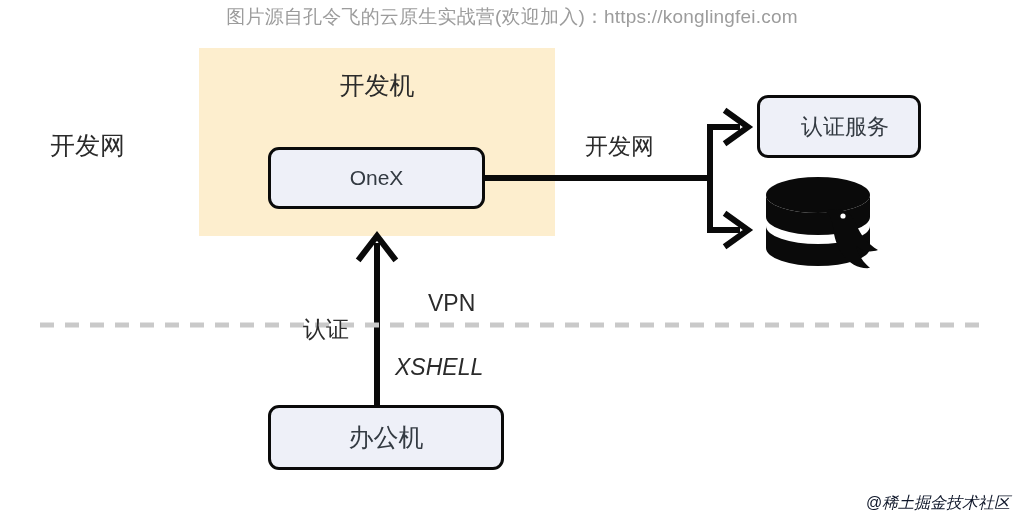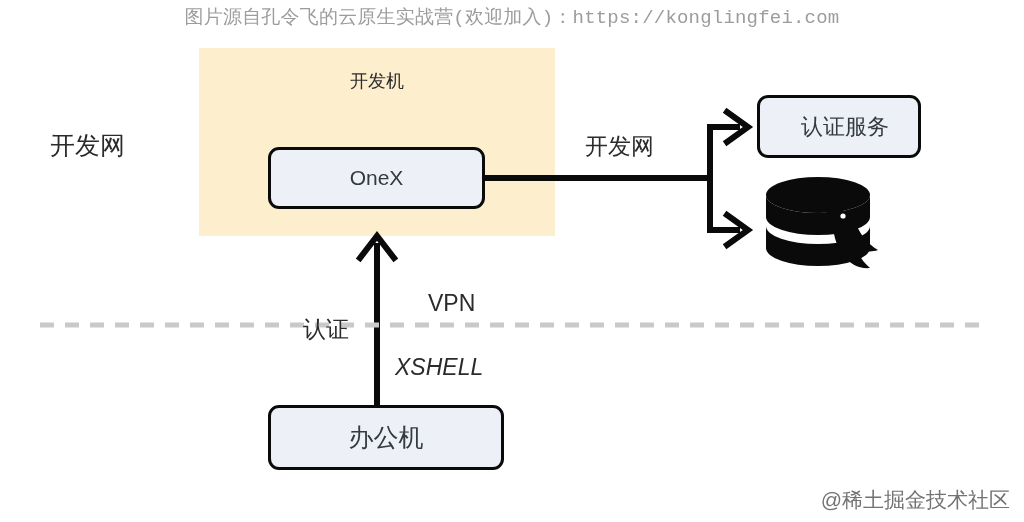--- a/index.html
+++ b/index.html
@@ -16,21 +16,21 @@
     overflow: hidden;
   }
 
   
   #header-credit {
     position: absolute;
     left: 0;
     top: 4px;
     width: 1024px;
     text-align: center;
-    font-family: Liberation Mono, monospace;
+    font-family: Liberation Sans, sans-serif;
     font-size: 19px;
     color: #9c9c9c;
     letter-spacing: 0.2px;
     white-space: nowrap;
   }
 
   
   #devbox {
     position: absolute;
     left: 199px;
@@ -38,21 +38,21 @@
     width: 356px;
     height: 188px;
     background: #fdeece;
   }
   #devbox-title {
     position: absolute;
     left: 199px;
     top: 69px;
     width: 356px;
     text-align: center;
-    font-size: 18px;
+    font-size: 25px;
     color: #2b2b2b;
   }
 
   
   .node {
     position: absolute;
     background: #eef0f8;
     border: 3.5px solid #0a0a0a;
     border-radius: 11px;
     box-sizing: border-box;
@@ -114,23 +114,24 @@
     width: 1024px;
     height: 522px;
     pointer-events: none;
   }
 
   
   #watermark {
     position: absolute;
     right: 14px;
     bottom: 8px;
-    font-size: 21px;
-    color: #737373;
+    font-size: 16px;
+    color: #0f172a;
     white-space: nowrap;
+    font-style: italic;
   }
 </style>
 </head>
 <body>
 
 <div id="canvas">
 
   <div id="header-credit">图片源自孔令飞的云原生实战营(欢迎加入)：https://konglingfei.com</div>
 
   <div id="devbox"></div>

